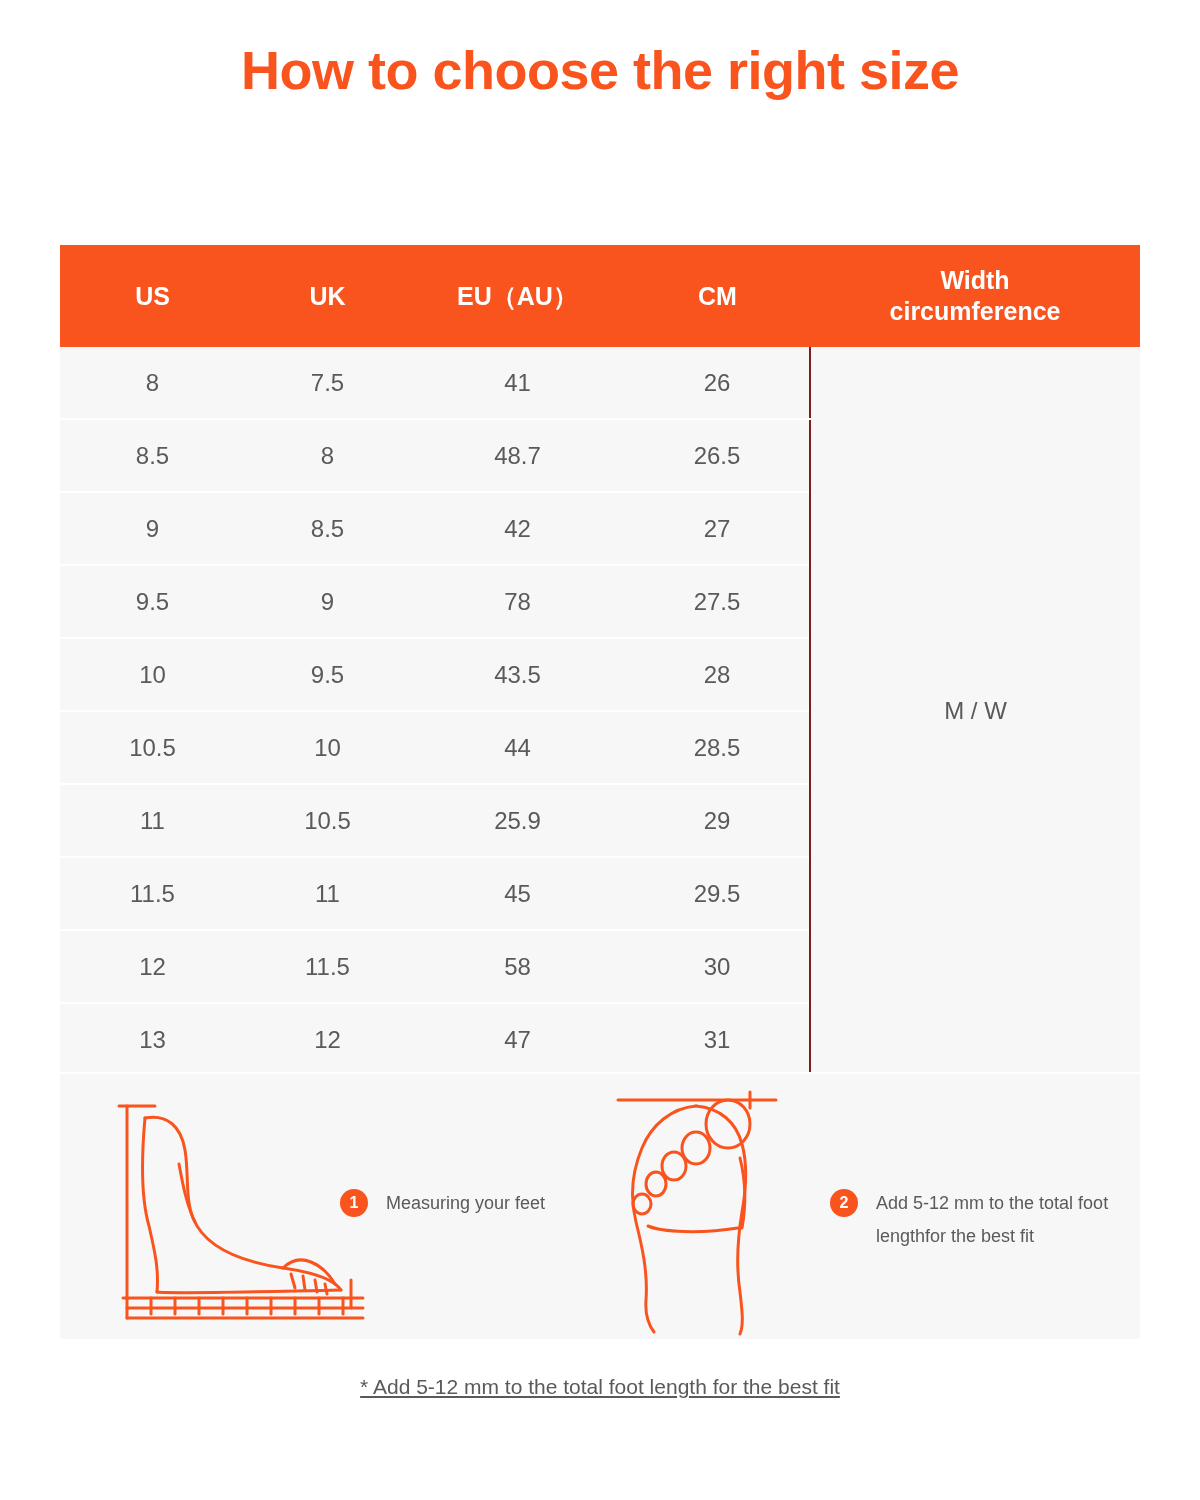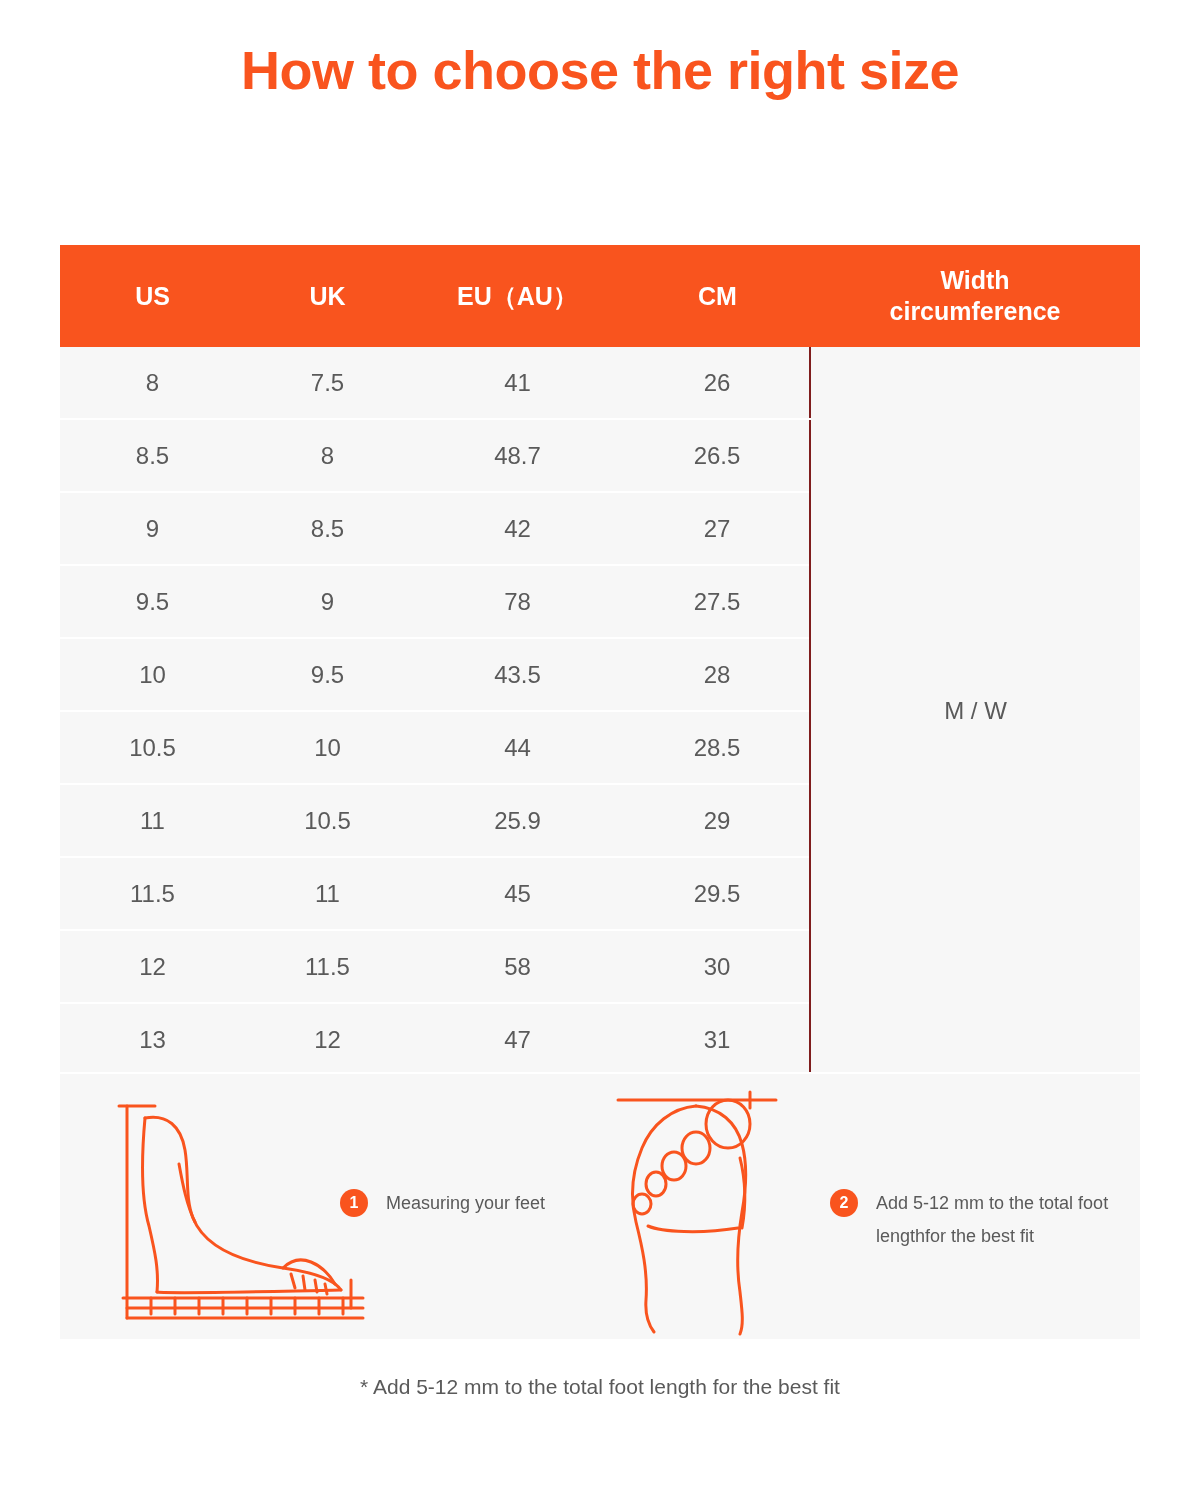--- a/index.html
+++ b/index.html
@@ -131,20 +131,21 @@
     top: 12px;
   }
   .footnote {
     position: absolute;
     left: 0;
     top: 1375px;
     width: 1200px;
     text-align: center;
     font-size: 21px;
     color: #5a5a5a;
+    text-decoration: underline;
   }
 </style>
 </head>
 <body>
 
 <div class="page">
 
   <h1 class="title">How to choose the right size</h1>
 
   <div class="chart-wrap">

